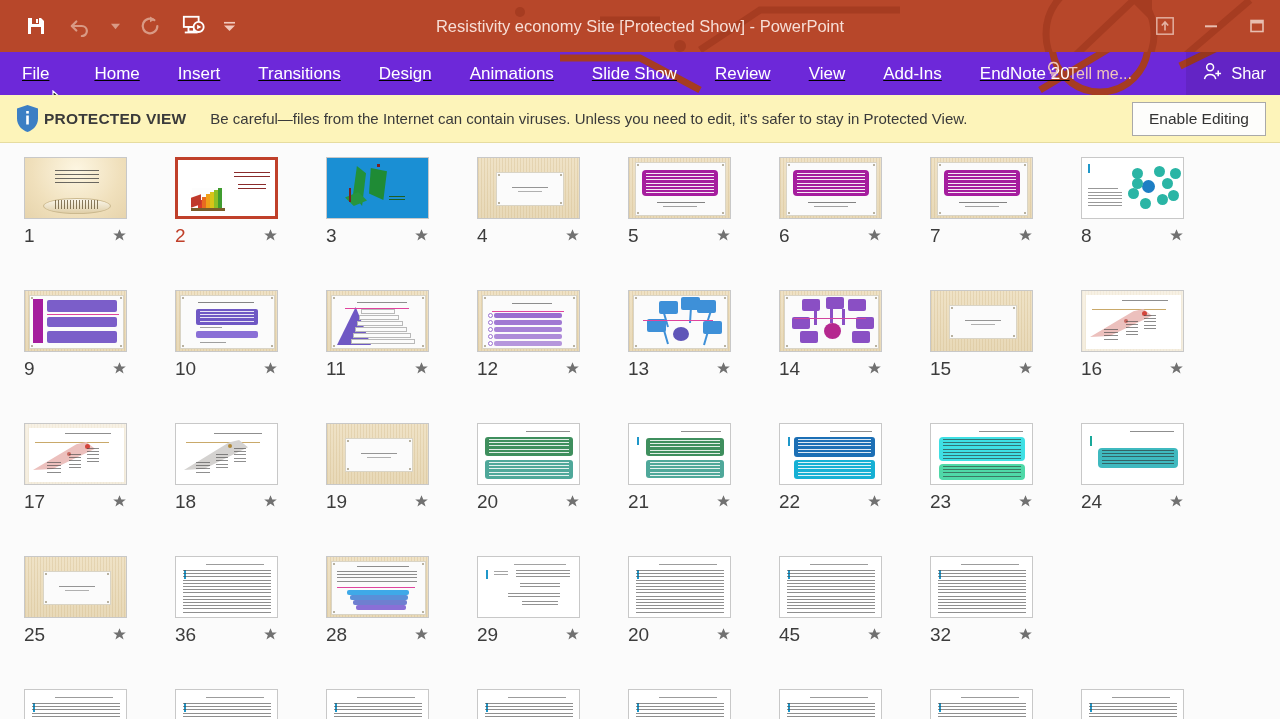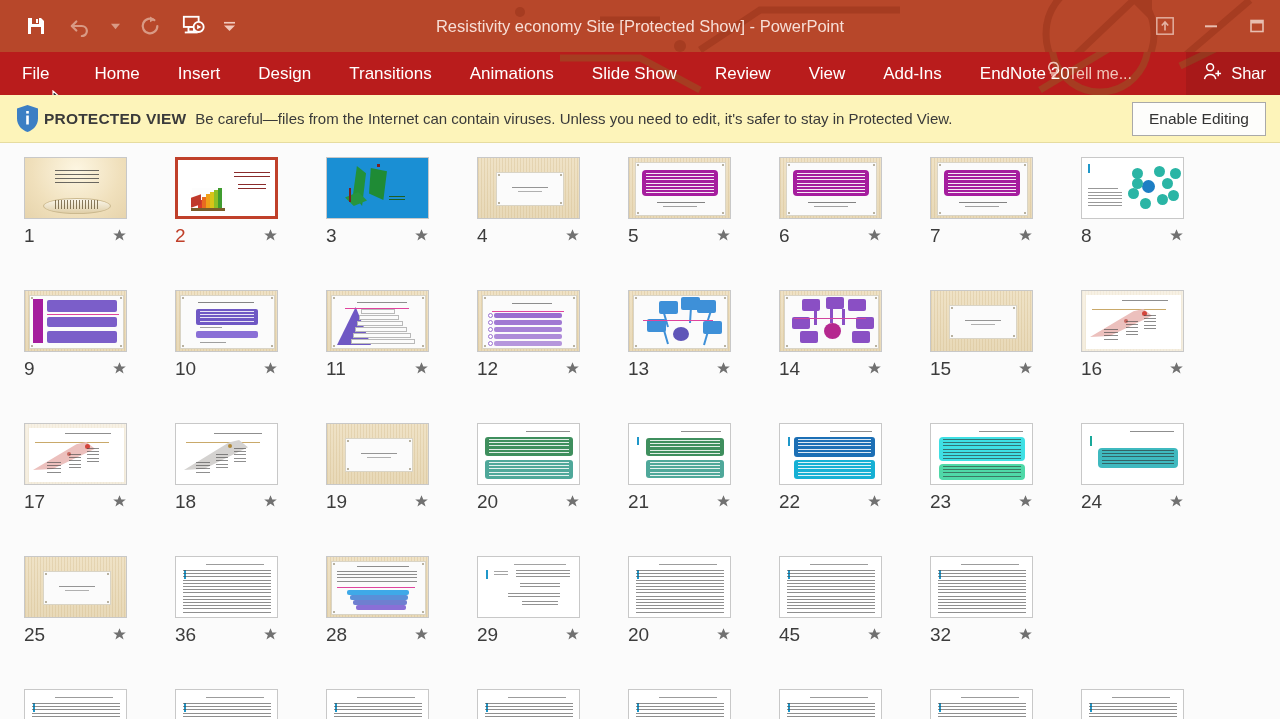--- a/index.html
+++ b/index.html
@@ -55,22 +55,23 @@
   }
   .win-ctrl {
     width: 46px; height: 40px;
     display: flex; align-items: center; justify-content: center;
   }
 
   
   .ribbon {
     position: relative;
     height: 43px;
-    background: #b91c1c;
+    background: #6d28d9;
     overflow: hidden;
+    text-decoration: underline;
   }
   .ribbon-art { position: absolute; inset: 0; pointer-events: none; }
   .tabs {
     position: relative;
     display: flex; align-items: center;
     height: 43px;
     padding-left: 22px;
     z-index: 2;
   }
   .tab {
@@ -106,21 +107,21 @@
     position: relative;
     height: 48px;
     background: #fdf4ba;
     border-bottom: 1px solid #e6dca0;
     display: flex; align-items: center;
     padding: 0 14px 0 10px;
   }
   .pv-icon { width: 34px; display:flex; align-items:center; justify-content:center; }
   .pv-strong {
     font-size: 15.5px; font-weight: bold; color: #3a3a3a;
-    letter-spacing: .2px; margin-right: 9px;
+    letter-spacing: .2px; margin-right: 24px;
   }
   .pv-text { font-size: 15px; color: #3a3a3a; }
   .pv-spacer { flex: 1; }
   .enable-btn {
     border: 1px solid #a9a9a9;
     background: #fdfdfb;
     color: #333;
     font-size: 15.5px;
     padding: 7px 16px;
     font-family: "Liberation Sans", sans-serif;
@@ -282,22 +283,22 @@
       <path d="M1180 14 L1250 -20"></path>
       <path d="M1040 38 L1120 -10"></path>
       <circle cx="1100" cy="-8" r="48"></circle>
     </g>
   </svg>
 
   <div class="tabs">
     <div class="tab">File</div>
     <div class="tab">Home</div>
     <div class="tab">Insert</div>
+    <div class="tab">Transitions</div>
     <div class="tab">Design</div>
-    <div class="tab">Transitions</div>
     <div class="tab">Animations</div>
     <div class="tab">Slide Show</div>
     <div class="tab">Review</div>
     <div class="tab">View</div>
     <div class="tab">Add-Ins</div>
     <div class="tab">EndNote 20</div>
   </div>
 
   <div class="tellme">
     <span>

